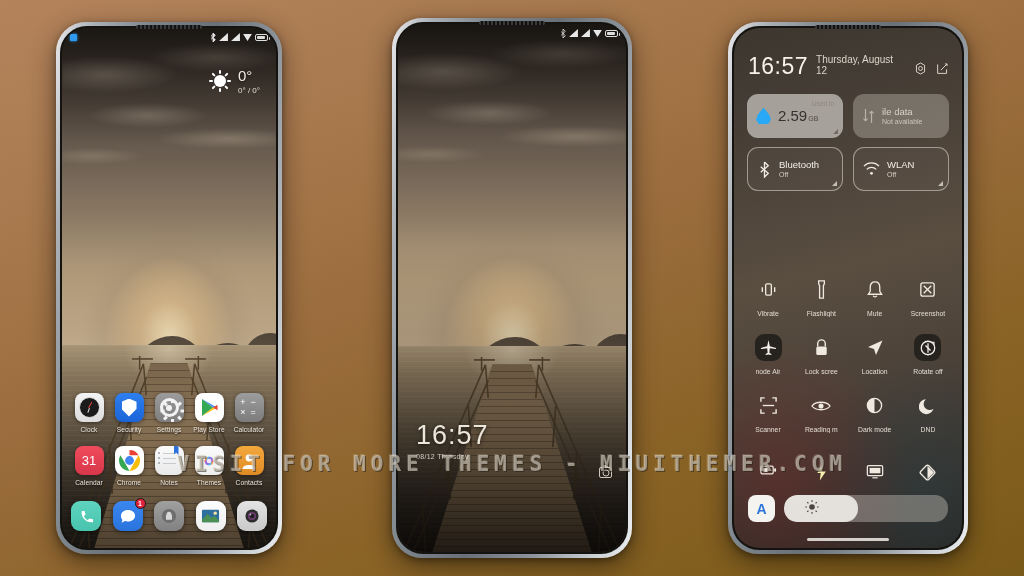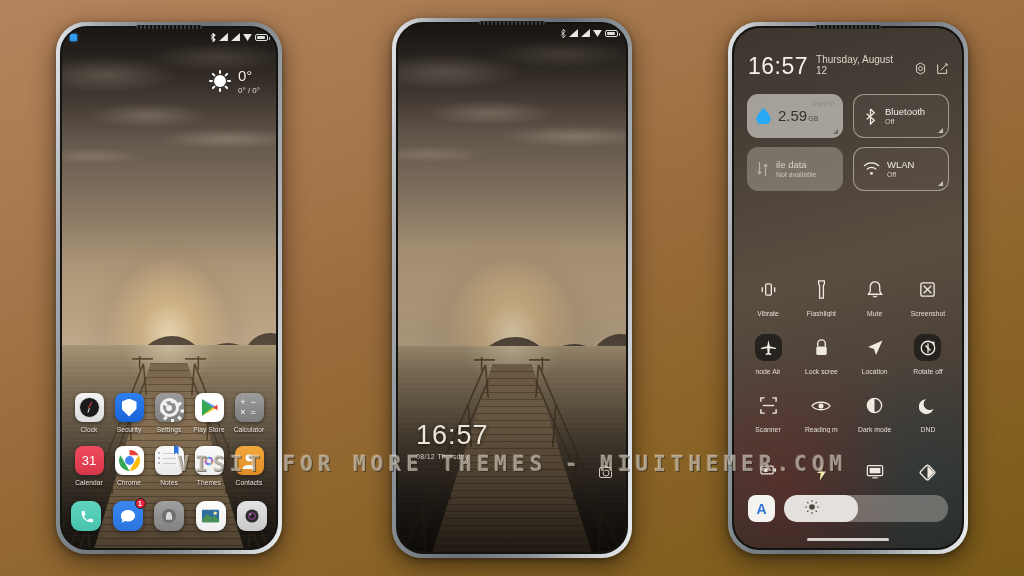--- a/index.html
+++ b/index.html
@@ -619,40 +619,40 @@
       <div class="cc-tiles">
         <div class="tile tile-on tile-dark">
           <span class="drop"></span>
           <span>
             <span class="data-amt">2.59</span><span class="data-unit">GB</span>
           </span>
           <span class="data-used">Used in</span>
           <span class="tile-corner" style="border-bottom-color:rgba(90,84,76,.7)"></span>
         </div>
 
-        <div class="tile tile-off">
-          <svg width="15" height="17" viewBox="0 0 12 18">
-              <path d="M6 1 L10 5 L2 12 M2 6 L10 13 L6 17 L6 1" stroke="#f0eae2" stroke-width="1.4" fill="none"></path>
-            </svg>
-          <span class="tile-txt">
-            <span class="tile-title">Bluetooth</span>
-            <span class="tile-sub">Off</span>
-          </span>
-          <span class="tile-corner"></span>
-        </div>
-
         <div class="tile tile-dim">
           <svg width="13" height="16" viewBox="0 0 12 16">
             <path d="M3 1 L3 13 M3 13 L1 10.5 M3 13 L5 10.5" stroke="#b9b2a8" stroke-width="1.2" fill="none"></path>
             <path d="M9 15 L9 3 M9 3 L7 5.5 M9 3 L11 5.5" stroke="#b9b2a8" stroke-width="1.2" fill="none"></path>
           </svg>
           <span class="tile-txt">
             <span class="tile-title" style="color:#d8d2c9">ile data</span>
             <span class="tile-sub" style="color:#cdc6bc">Not available</span>
           </span>
+        </div>
+
+        <div class="tile tile-off">
+          <svg width="15" height="17" viewBox="0 0 12 18">
+              <path d="M6 1 L10 5 L2 12 M2 6 L10 13 L6 17 L6 1" stroke="#f0eae2" stroke-width="1.4" fill="none"></path>
+            </svg>
+          <span class="tile-txt">
+            <span class="tile-title">Bluetooth</span>
+            <span class="tile-sub">Off</span>
+          </span>
+          <span class="tile-corner"></span>
         </div>
 
         <div class="tile tile-off">
           <svg width="17" height="14" viewBox="0 0 18 14">
             <path d="M1 4 A11 11 0 0 1 17 4" stroke="#f0eae2" stroke-width="1.4" fill="none"></path>
             <path d="M4 7.4 A7 7 0 0 1 14 7.4" stroke="#f0eae2" stroke-width="1.4" fill="none"></path>
             <circle cx="9" cy="11.6" r="1.5" fill="#f0eae2"></circle>
           </svg>
           <span class="tile-txt">
             <span class="tile-title">WLAN</span>

